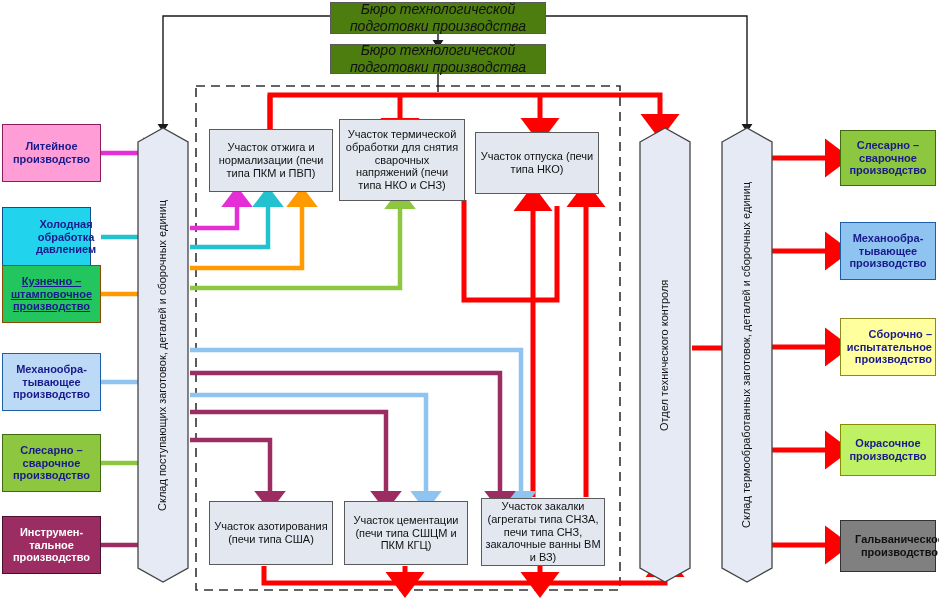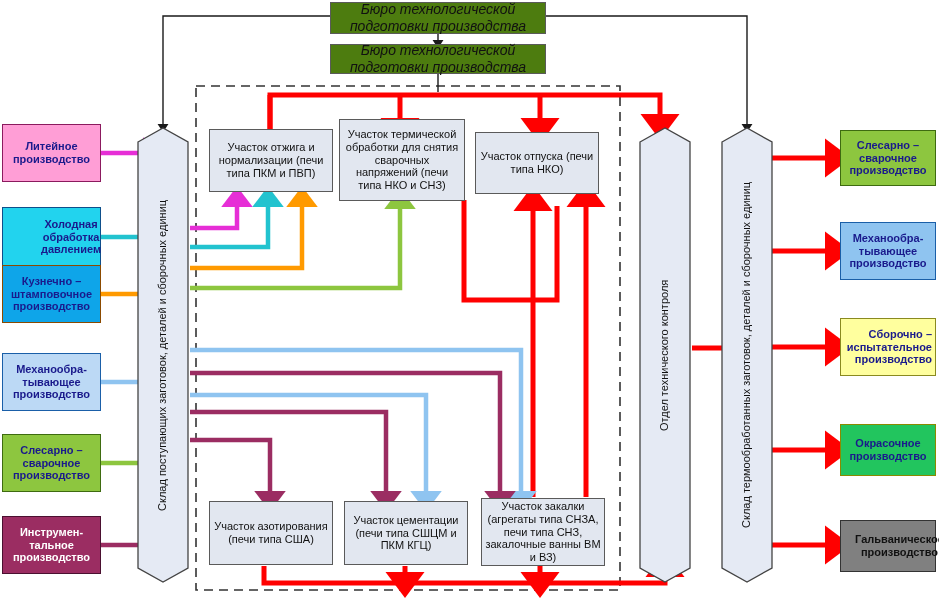--- a/index.html
+++ b/index.html
@@ -130,24 +130,24 @@
   <div class="node bureau-box" style="left:330px; top:2px; width:216px; height:32px;">
     <span>Бюро технологической подготовки производства</span>
   </div>
   <div class="node bureau-box" style="left:330px; top:44px; width:216px; height:30px;">
     <span>Бюро технологической подготовки производства</span>
   </div>
 
   <div class="node prod-box" style="left: 2px; top: 124px; width: 99px; height: 58px; background: rgb(255, 158, 214); border-color: rgb(139, 26, 94); color: rgb(26, 26, 140); justify-content: center;">
     <span>Литейное производство</span>
   </div>
-  <div class="node prod-box" style="left: 2px; top: 207px; width: 99px; height: 60px; background: rgb(34, 211, 238); border-color: rgb(14, 79, 139); color: rgb(26, 26, 140); padding-left: 42px;">
+  <div class="node prod-box" style="left: 2px; top: 207px; width: 89px; height: 60px; background: rgb(34, 211, 238); border-color: rgb(14, 79, 139); color: rgb(26, 26, 140); padding-left: 42px;">
     <span>Холодная обработка давлением</span>
   </div>
-  <div class="node prod-box" style="left: 2px; top: 265px; width: 99px; height: 58px; background: #0ea5e9; border-color: rgb(139, 74, 0); color: rgb(26, 26, 140);">
+  <div class="node prod-box" style="left: 2px; top: 265px; width: 99px; height: 58px; background: #22c55e; border-color: rgb(139, 74, 0); color: rgb(26, 26, 140); text-decoration: underline;">
     <span>Кузнечно – штамповочное производство</span>
   </div>
   <div class="node prod-box" style="left: 2px; top: 353px; width: 99px; height: 58px; background: rgb(188, 217, 245); border-color: rgb(26, 95, 168); color: rgb(26, 26, 140);">
     <span>Механообра-тывающее производство</span>
   </div>
   <div class="node prod-box" style="left: 2px; top: 434px; width: 99px; height: 58px; background: rgb(141, 198, 63); border-color: rgb(62, 107, 16); color: rgb(26, 26, 140);">
     <span>Слесарно – сварочное производство</span>
   </div>
   <div class="node prod-box" style="left: 2px; top: 516px; width: 99px; height: 58px; background: rgb(155, 45, 98); border-color: rgb(74, 16, 48); color: rgb(255, 255, 255);">
     <span>Инструмен-тальное производство</span>
@@ -155,21 +155,21 @@
 
   <div class="node prod-box" style="left: 840px; top: 130px; width: 96px; height: 56px; background: rgb(141, 198, 63); border-color: rgb(62, 107, 16); color: rgb(26, 26, 140);">
     <span>Слесарно – сварочное производство</span>
   </div>
   <div class="node prod-box" style="left: 840px; top: 222px; width: 96px; height: 58px; background: rgb(143, 196, 240); border-color: rgb(26, 95, 168); color: rgb(26, 26, 140);">
     <span>Механообра-тывающее производство</span>
   </div>
   <div class="node prod-box" style="left: 840px; top: 318px; width: 96px; height: 58px; background: rgb(255, 255, 158); border-color: rgb(138, 138, 32); color: rgb(26, 26, 140); text-align: right;">
     <span>Сборочно – испытательное производство</span>
   </div>
-  <div class="node prod-box" style="left: 840px; top: 424px; width: 96px; height: 52px; background: #22c55e; border-color: rgb(138, 138, 0); color: rgb(26, 26, 140);">
+  <div class="node prod-box" style="left: 840px; top: 424px; width: 96px; height: 52px; background: #bef264; border-color: rgb(138, 138, 0); color: rgb(26, 26, 140);">
     <span>Окрасочное производство</span>
   </div>
   <div class="node prod-box" style="left: 840px; top: 520px; width: 96px; height: 52px; background: rgb(128, 128, 128); border-color: rgb(51, 51, 51); color: rgb(17, 17, 17); padding-left: 26px;">
     <span>Гальваническое производство</span>
   </div>
 
   <div class="node proc-box" style="left:209px; top:129px; width:124px; height:63px;">
     <span>Участок отжига и нормализации (печи типа ПКМ и ПВП)</span>
   </div>
   <div class="node proc-box" style="left:339px; top:119px; width:126px; height:82px;">

